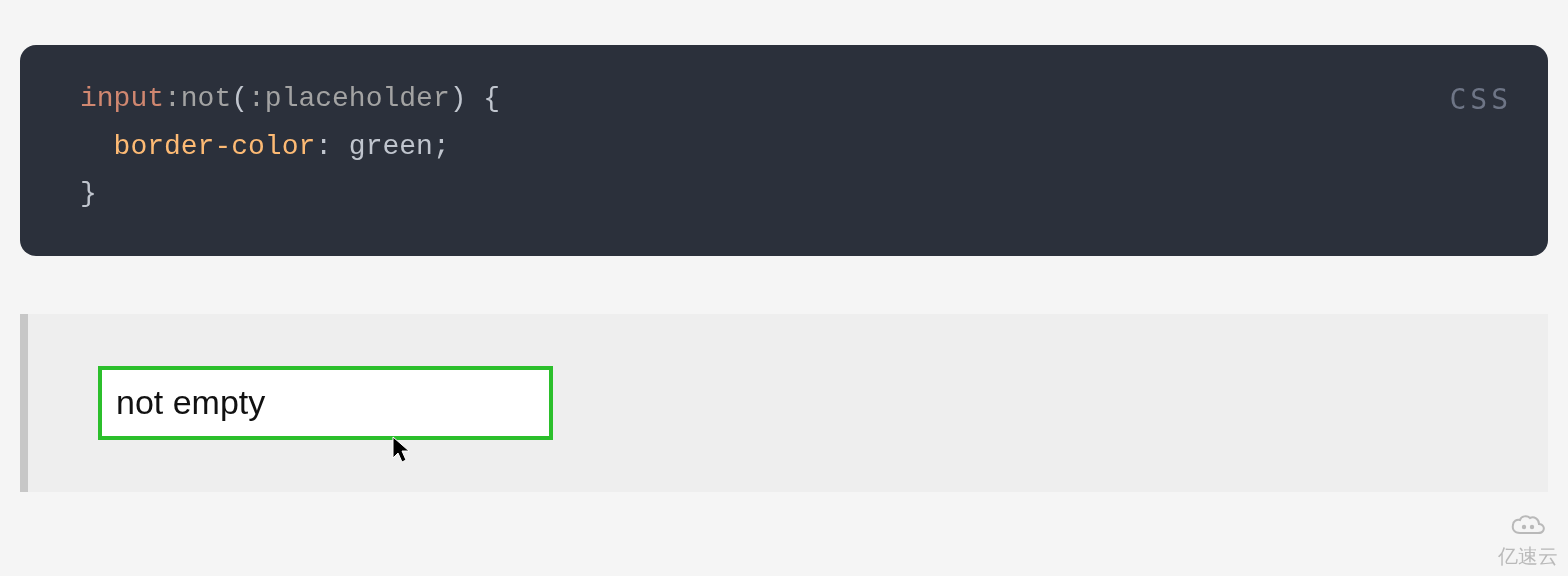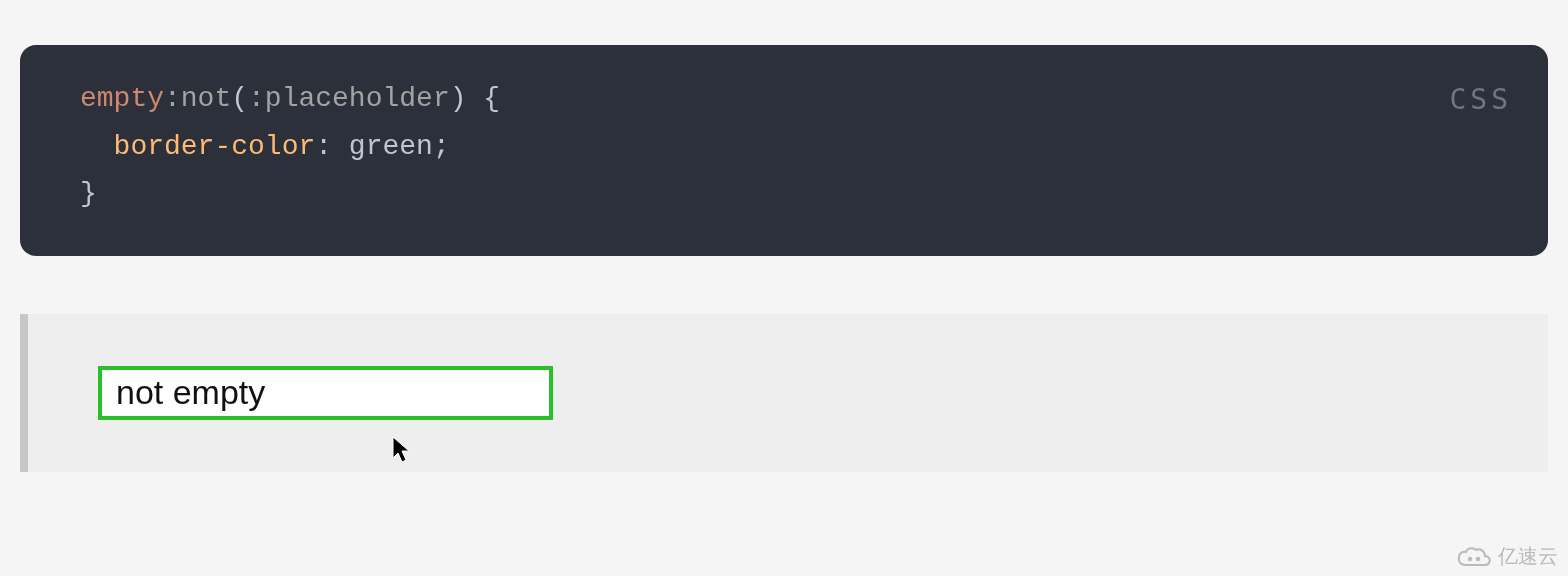--- a/index.html
+++ b/index.html
@@ -41,21 +41,21 @@
   .tok-val   { color: #c0c5ce; margin-top: 31px; }    
 
   .demo-block {
     border-left: 8px solid #c7c7c7;
     background: #eeeeee;
     padding: 52px 0 52px 70px;
     margin-left: 0;
   }
   .demo-input {
     width: 455px;
-    height: 54px;
+    height: 74px;
     border: 4px solid #2bbf2b;
     background: #ffffff;
     font-size: 34px;
     padding: 0 14px;
     font-family: inherit;
     outline: none;
     color: #111;
   }
   .cursor-icon {
     position: absolute;
@@ -69,34 +69,35 @@
 
   .watermark {
     position: absolute;
     right: 10px;
     bottom: 6px;
     display: flex;
     align-items: center;
     gap: 6px;
     color: #b9b9b9;
     font-size: 20px;
+    flex-direction: column;
   }
   .watermark .cloud {
     width: 36px;
     height: 24px;
     position: relative;
   }
   .watermark svg { display: block; }
 </style>
 </head>
 <body>
 
 <div class="code-block">
   <div class="code-lang">CSS</div>
-  <div class="code-content"><span class="tok-sel">empty</span><span class="tok-pseudo">:not</span><span class="tok-punc">(</span><span class="tok-pseudo">:placeholder</span><span class="tok-punc">)</span><span class="tok-punc"> {</span>
+  <div class="code-content"><span class="tok-sel">input</span><span class="tok-pseudo">:not</span><span class="tok-punc">(</span><span class="tok-pseudo">:placeholder</span><span class="tok-punc">)</span><span class="tok-punc"> {</span>
 <span>  </span><span class="tok-prop">border-color</span><span class="tok-punc">:</span><span class="tok-val"> green</span><span class="tok-punc">;</span>
 <span class="tok-punc">}</span></div>
 </div>
 
 <div class="demo-block">
   <input class="demo-input" type="text" value="not empty" style="">
 </div>
 
 <span class="cursor-icon">
   <svg width="20" height="28" viewBox="0 0 20 28">

